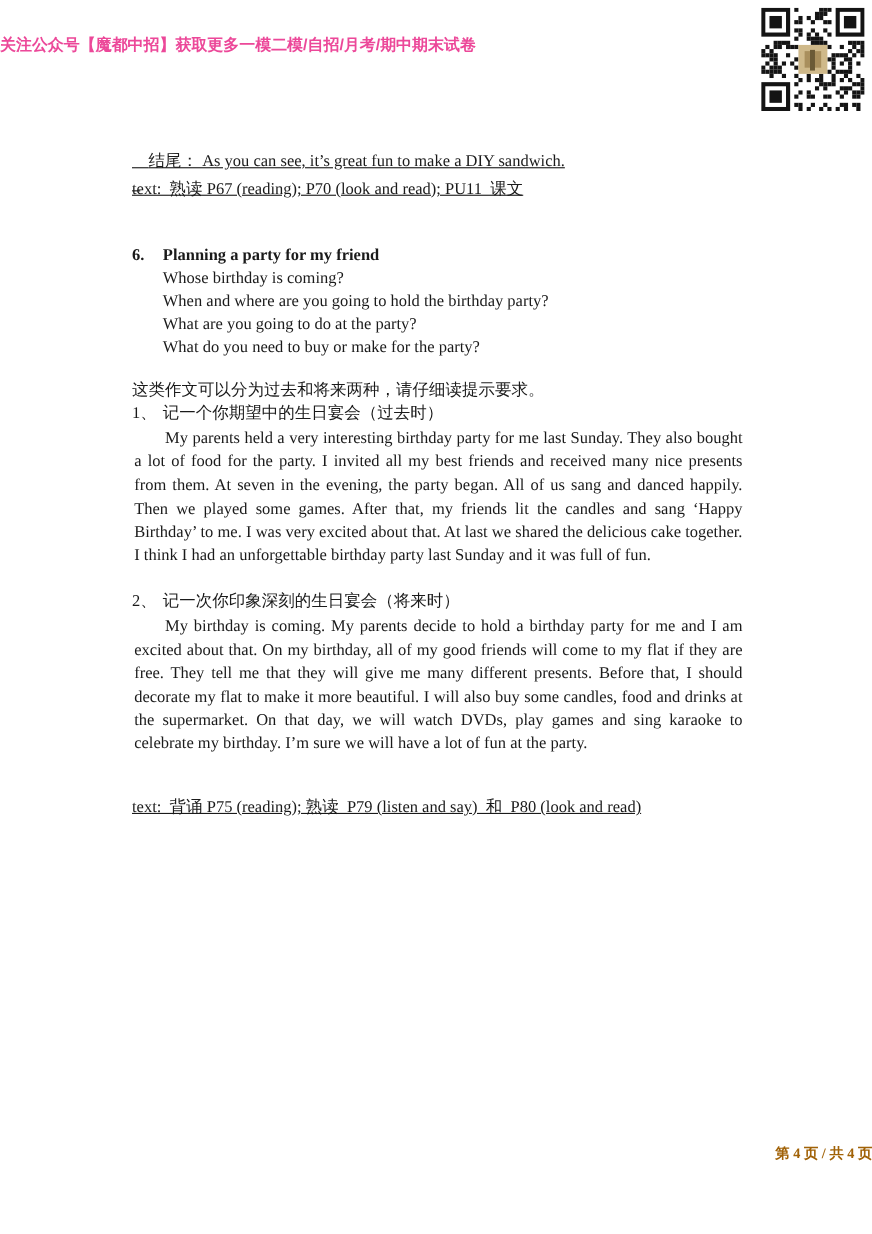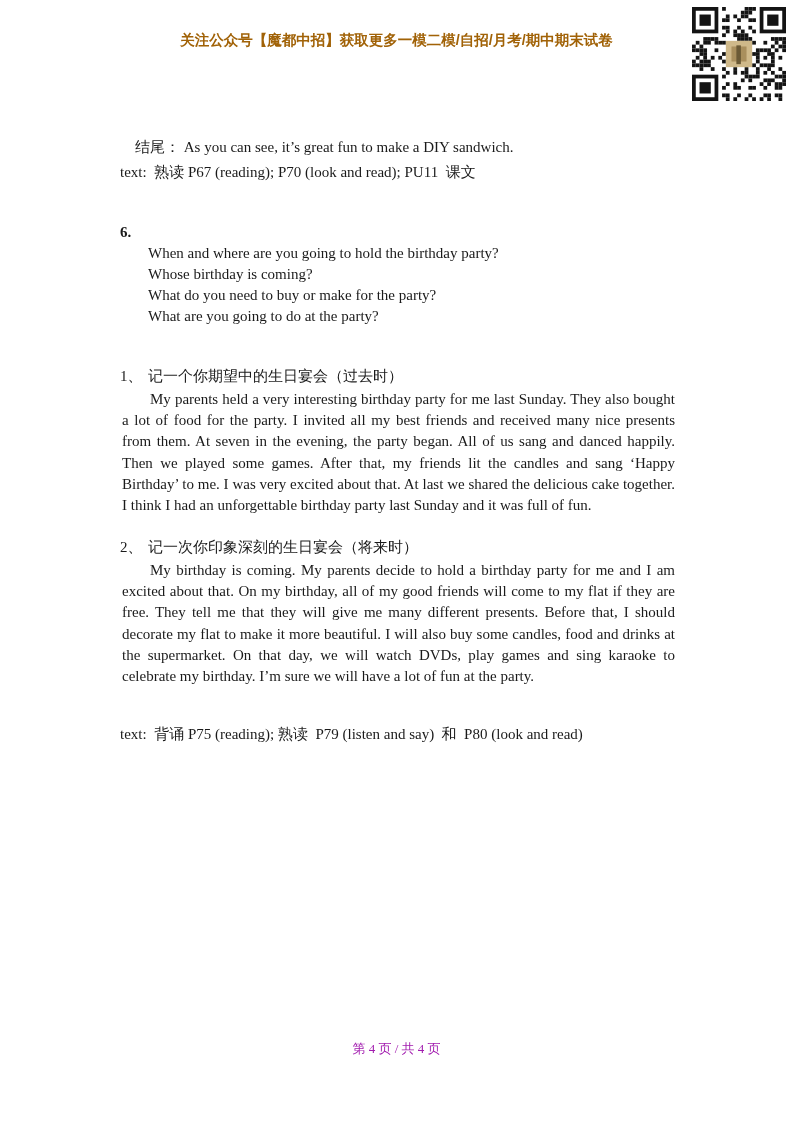--- a/index.html
+++ b/index.html
@@ -8,52 +8,53 @@
     width:793px; height:1122px;
     margin:0 auto;
     background:#ffffff;
     font-family:"Liberation Serif","DejaVu Serif",serif;
     font-size:15px;
     color:#1a1a1a;
     overflow:hidden;
   }
   .promo {
     position:absolute; top:31px; left:0; width:100%;
-    text-align:center;
+    text-align:left;
     font-family:"Liberation Sans","DejaVu Sans",sans-serif;
     font-weight:700;
     font-size:14.5px;
-    color:#a16207;
+    color:#ec4899;
   }
   .qr {
     position:absolute; top:7px; left:692px;
     width:94px; height:94px;
   }
   .qr svg { display:block; width:94px; height:94px; }
   .block {
     position:absolute; left:120px; width:557px;
     line-height:21px;
   }
-  .pre { white-space:pre-wrap; }
+  .pre { white-space:pre-wrap;text-decoration:underline; }
   .bold { font-weight:bold; }
   .num { display:inline-block; width:28px; flex:0 0 28px; }
   .h-row { display:flex; }
   .indent { padding-left:28px; }
   .para {
     margin:2px;
     text-align:justify;
     text-indent:28px;
     line-height:21.2px;
   }
   .footer {
     position:absolute; top:1040px; left:0; width:100%;
-    text-align:center;
+    text-align:right;
     font-size:13px;
-    color:#a21caf;
+    color:#a16207;
     white-space:pre-wrap;
+    font-weight:bold;
   }
 </style>
 </head>
 <body>
 
 <div class="page">
 
   <div class="promo">关注公众号【魔都中招】获取更多一模二模/自招/月考/期中期末试卷</div>
 
   <div class="qr">
@@ -234,27 +235,29 @@
 
   <div class="block pre" style="top:116px">
     <span>结尾：</span><span> As you can see, it’s great fun to make a DIY sandwich.</span>
   </div>
 
   <div class="block pre" style="top:162px">text:  熟读 P67 (reading); P70 (look and read); PU11  课文</div>
 
   <div class="block" style="top:222px">
     <div class="h-row">
       <span class="num bold">6.</span>
+      <span class="bold">Planning a party for my friend</span>
     </div>
+    <div class="indent">Whose birthday is coming?</div>
     <div class="indent">When and where are you going to hold the birthday party?</div>
-    <div class="indent">Whose birthday is coming?</div>
+    <div class="indent">What are you going to do at the party?</div>
     <div class="indent">What do you need to buy or make for the party?</div>
-    <div class="indent">What are you going to do at the party?</div>
-  </div>
-
+  </div>
+
+  <div class="block" style="top:345px">这类作文可以分为过去和将来两种，请仔细读提示要求。</div>
 
   <div class="block" style="top:366px">
     <div class="h-row">
       <span class="num">1、</span>
       <span>记一个你期望中的生日宴会（过去时）</span>
     </div>
     <p class="para">My parents held a very interesting birthday party for me last Sunday. They also bought a lot of food for the party. I invited all my best friends and received many nice presents from them. At seven in the evening, the party began. All of us sang and danced happily. Then we played some games. After that, my friends lit the candles and sang ‘Happy Birthday’ to me. I was very excited about that. At last we shared the delicious cake together. I think I had an unforgettable birthday party last Sunday and it was full of fun.</p>
   </div>
 
   <div class="block" style="top:537px">

